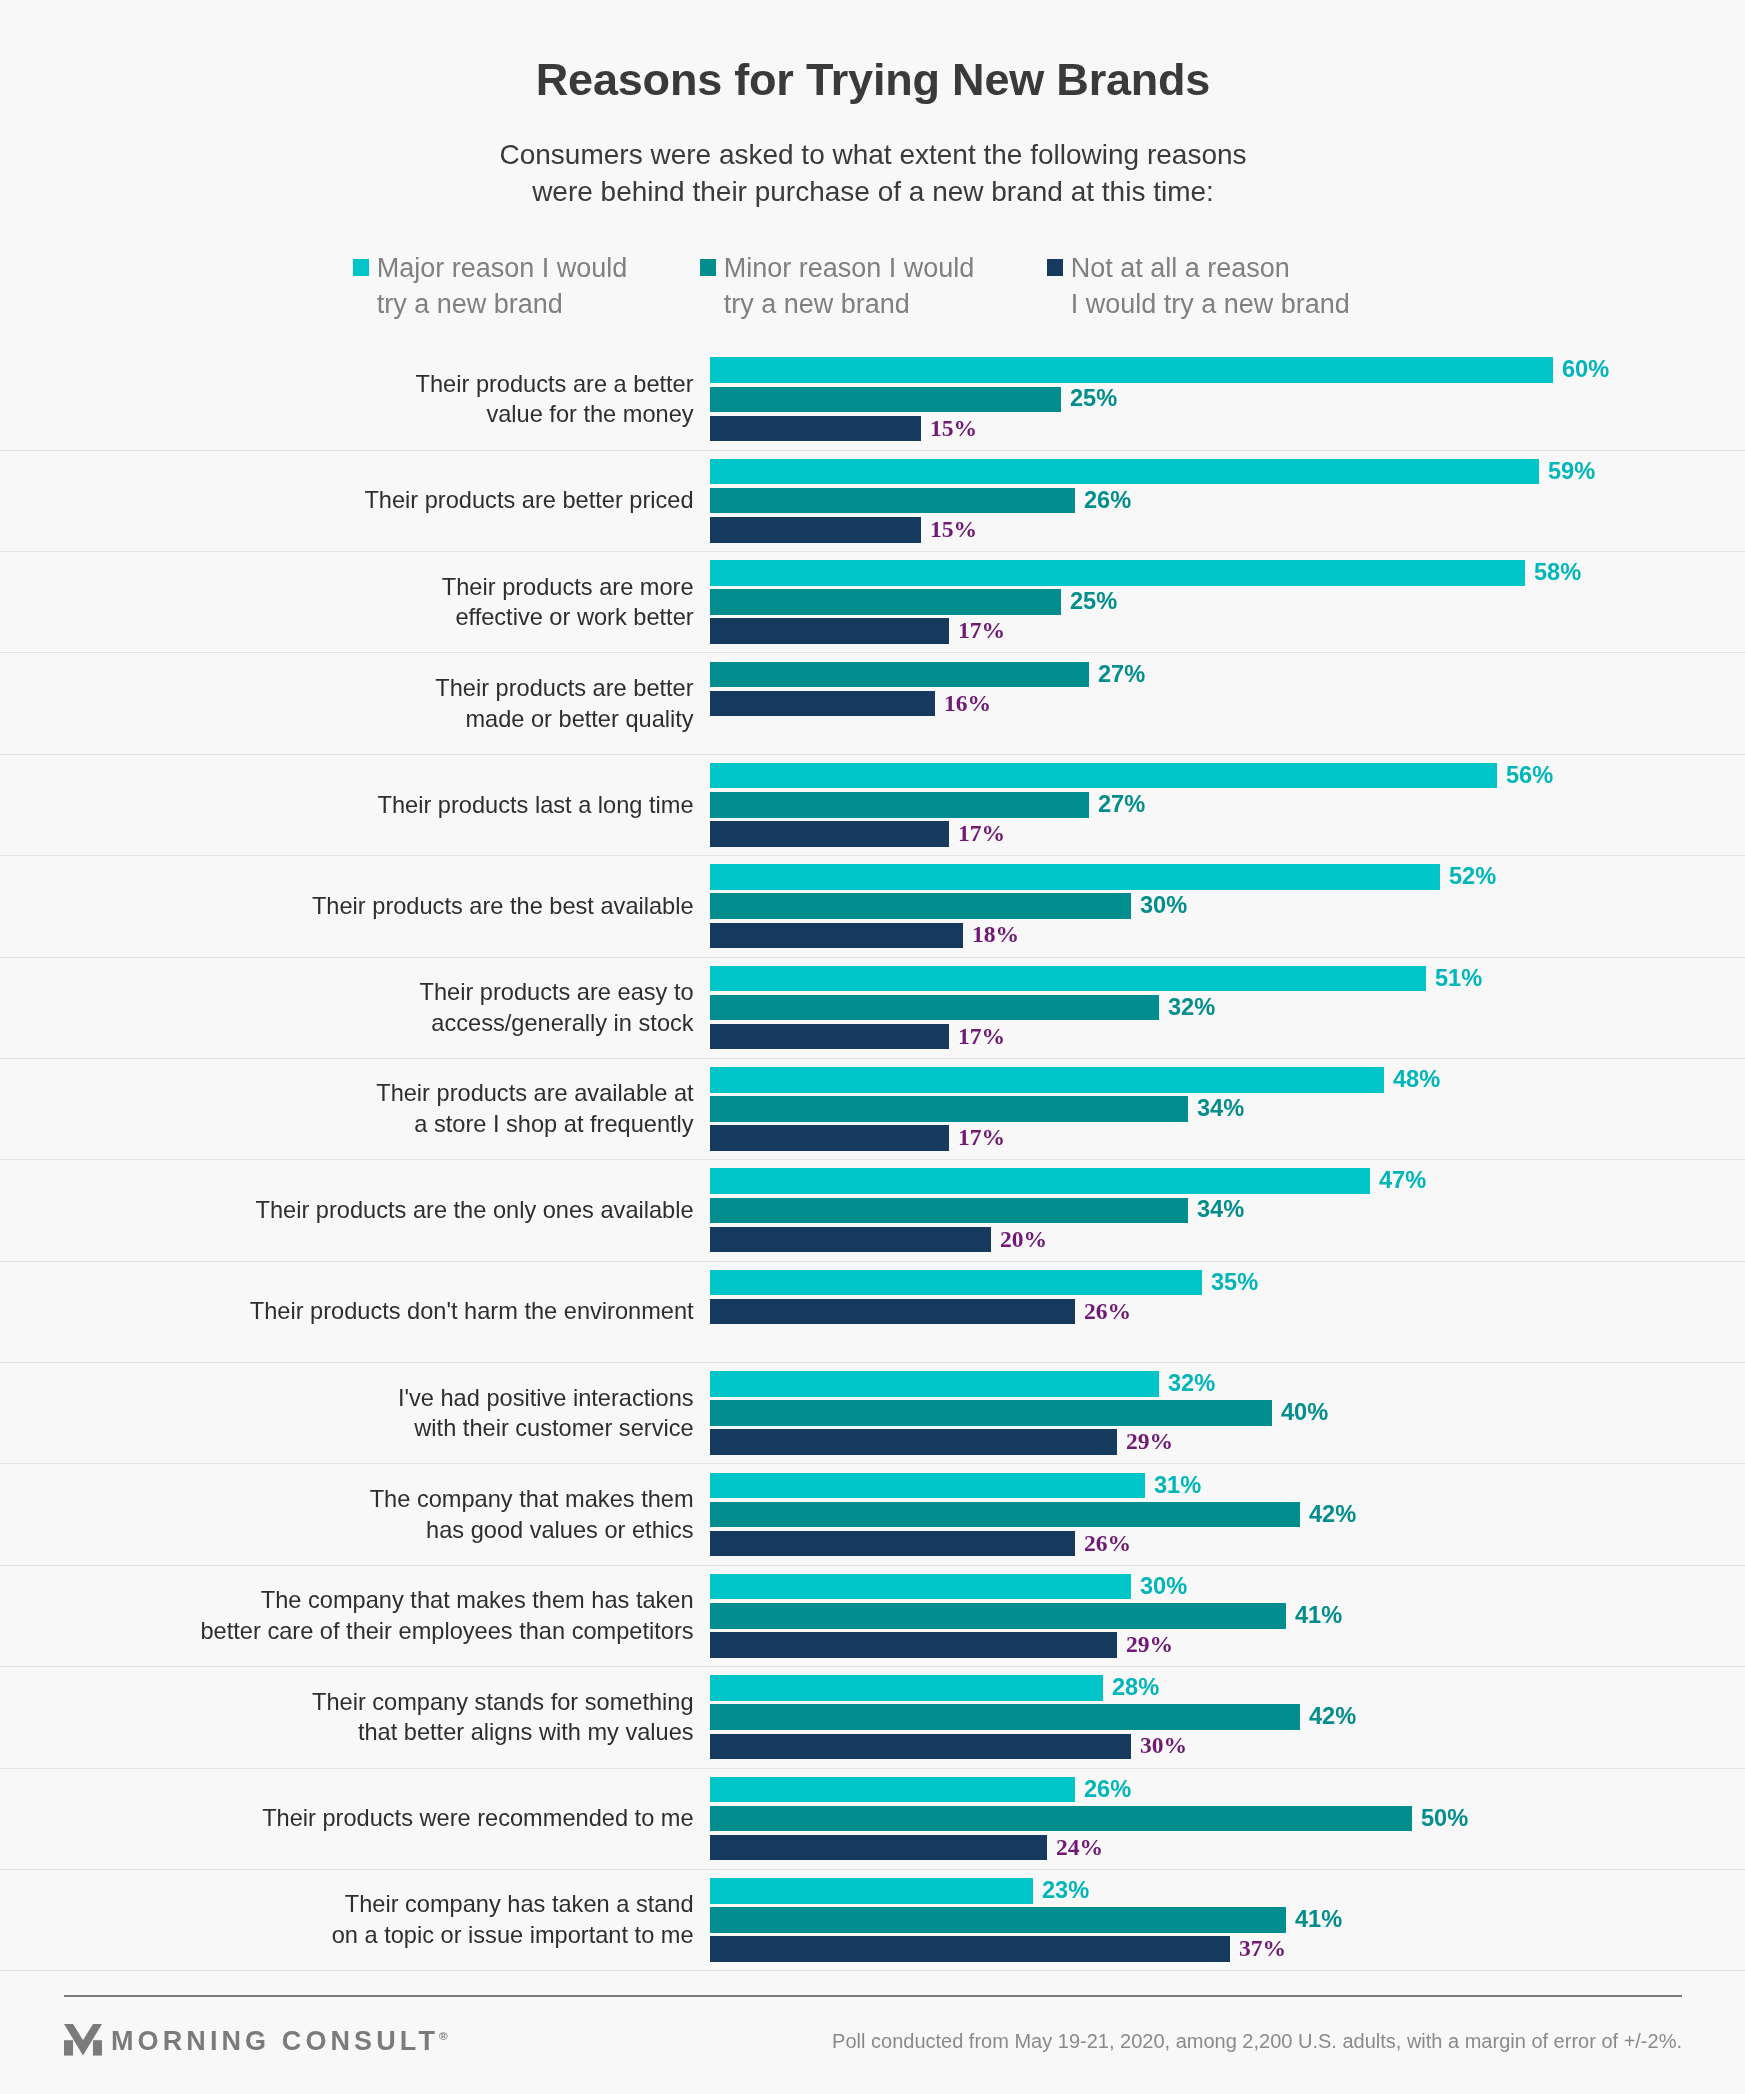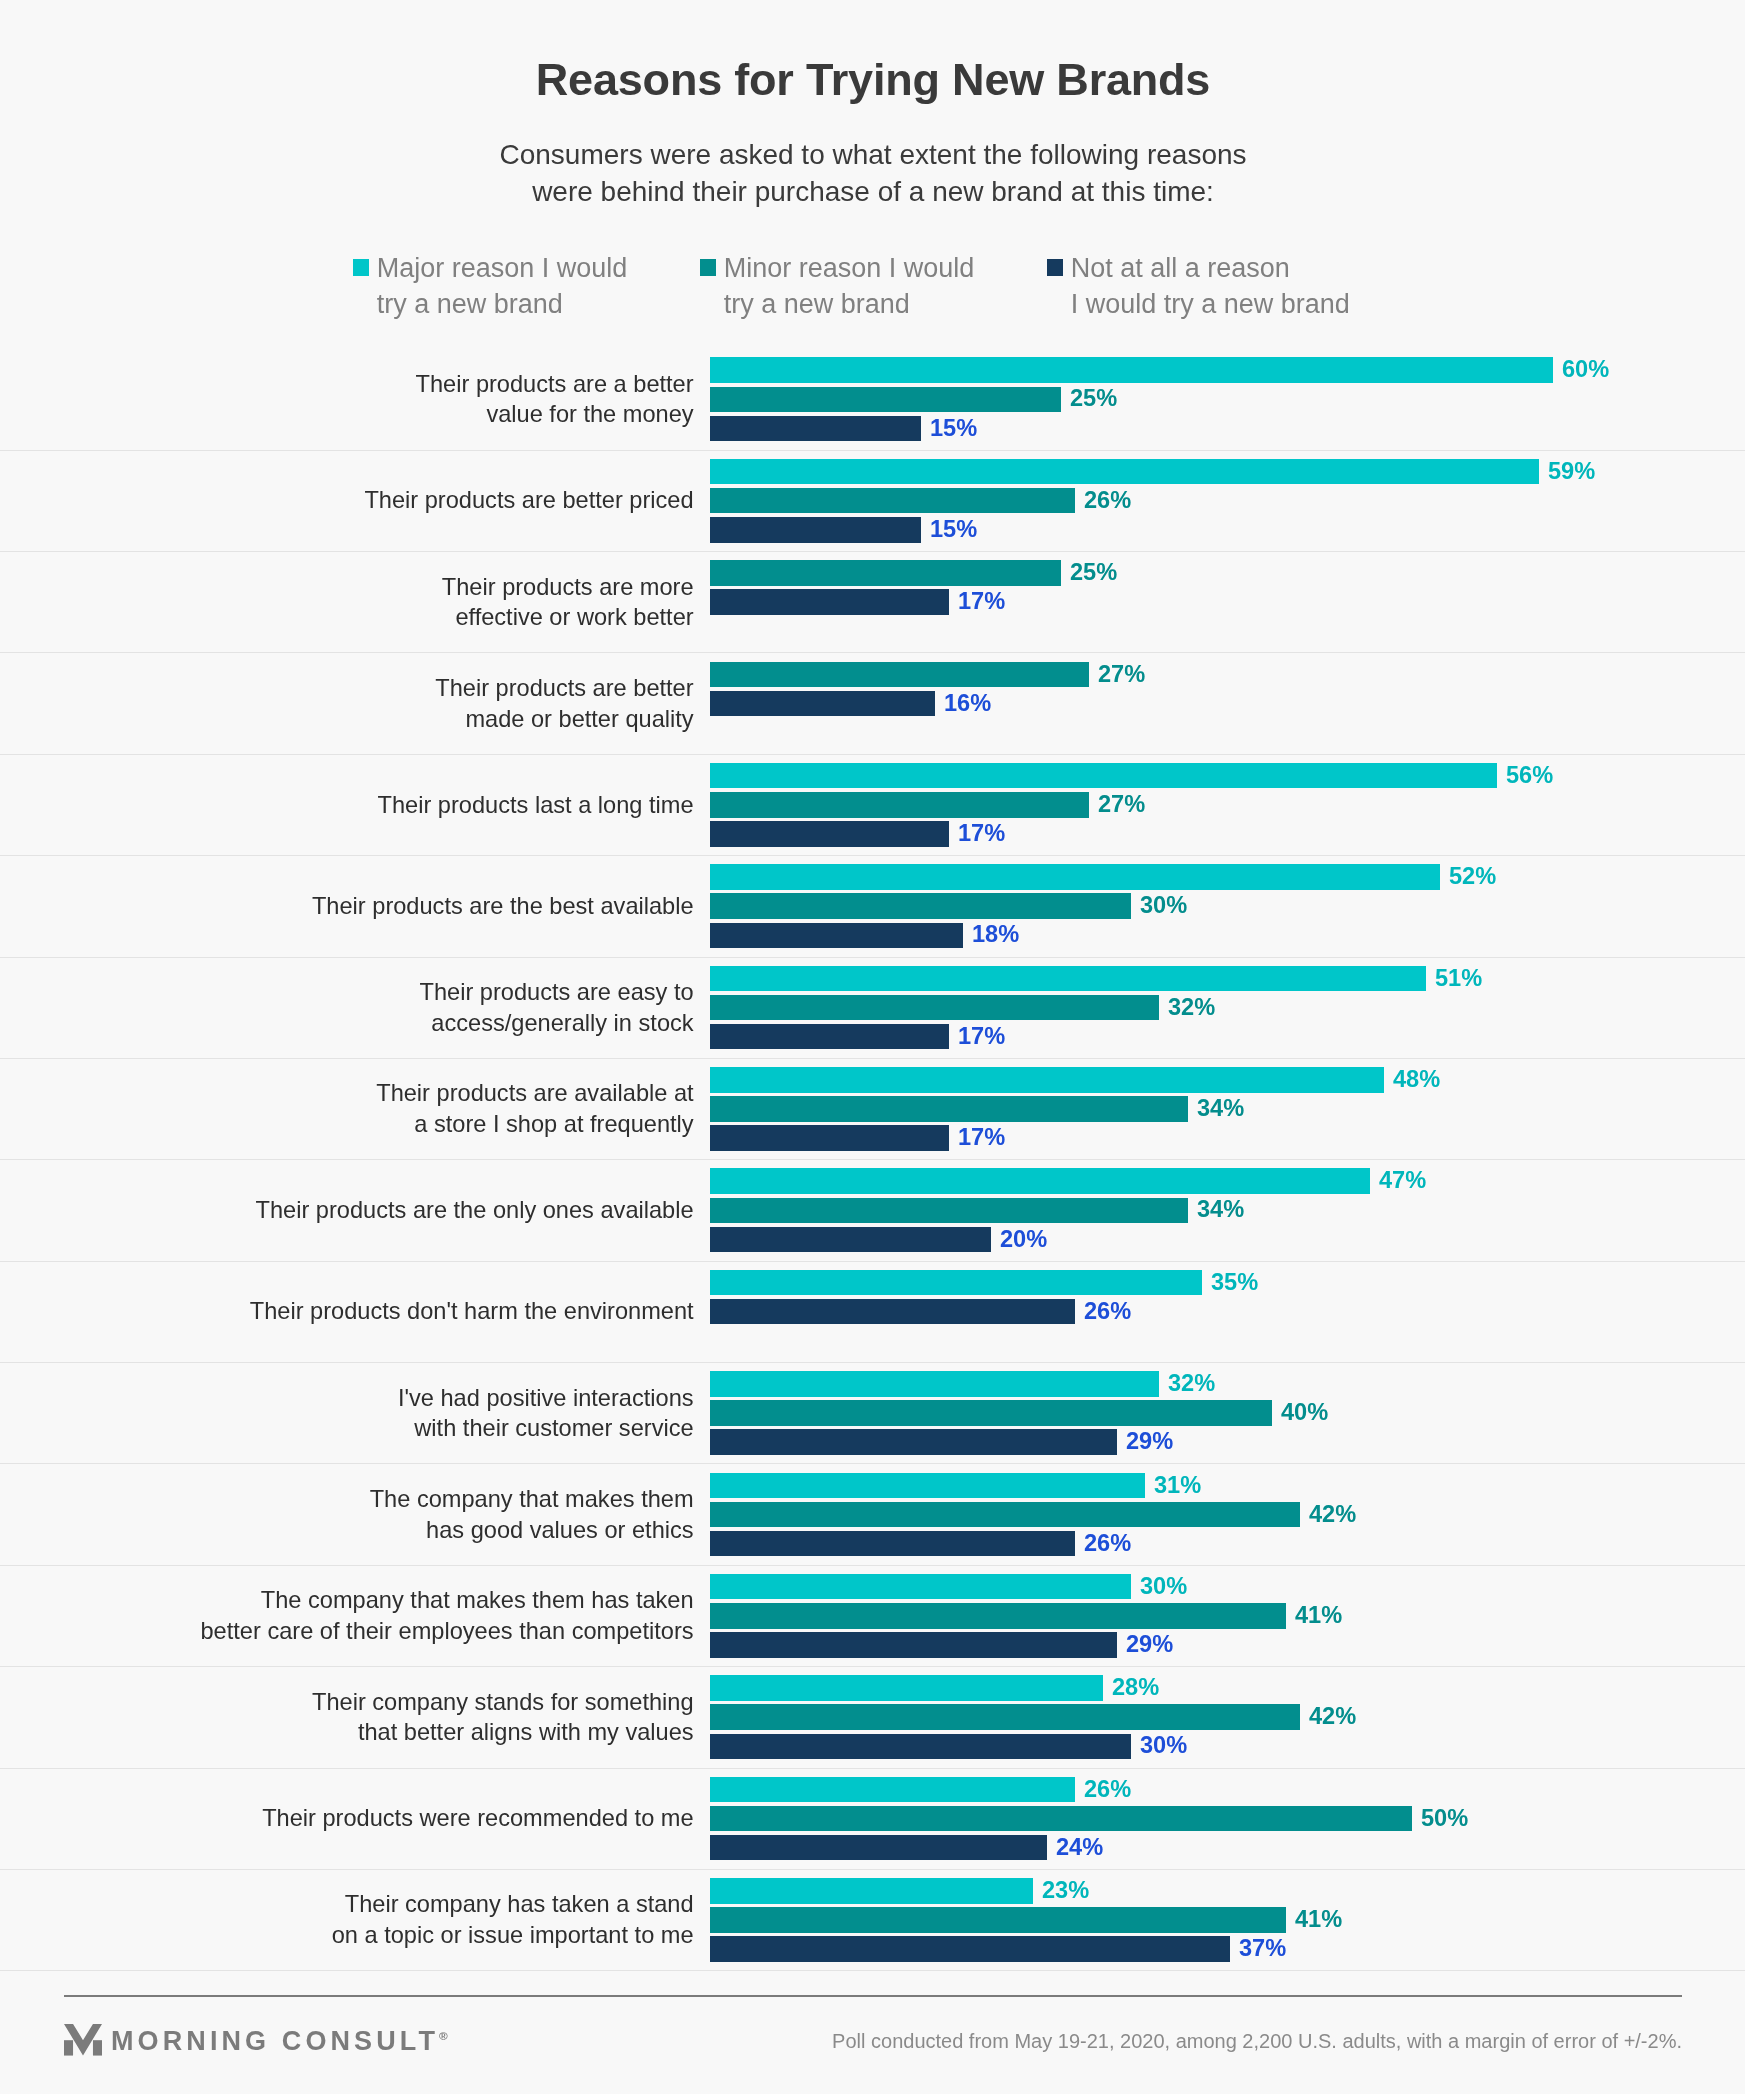--- a/index.html
+++ b/index.html
@@ -116,21 +116,21 @@
     font-weight: bold;
     margin-left: 9px;
     white-space: nowrap;
     line-height: 1;
   }
   .s-major .bar { background: #00c6c9; }
   .s-major .bar-value { color: #00b6bb; }
   .s-minor .bar { background: #028e8e; }
   .s-minor .bar-value { color: #038d8d; }
   .s-none  .bar { background: #153a5e; }
-  .s-none  .bar-value { color: #1d4ed8; }
+  .s-none  .bar-value { color: #701a75; font-family: Liberation Serif, serif; }
 
   
   .footer-rule {
     position: absolute;
     left: 64px;
     right: 64px;
     bottom: 98px;
     height: 1.8px;
     background: #7b7b7b;
   }
@@ -239,20 +239,24 @@
         <div class="bar-line s-none">
           <div class="bar" style="width: 211px;"></div>
           <span class="bar-value">15%</span>
         </div>
       </div>
     </div>
     <div class="row">
       <div class="row-label">Their products are more
 effective or work better</div>
       <div class="row-bars">
+        <div class="bar-line s-major">
+          <div class="bar" style="width: 815px;"></div>
+          <span class="bar-value">58%</span>
+        </div>
         <div class="bar-line s-minor">
           <div class="bar" style="width: 351px;"></div>
           <span class="bar-value">25%</span>
         </div>
         <div class="bar-line s-none">
           <div class="bar" style="width: 239px;"></div>
           <span class="bar-value">17%</span>
         </div>
       </div>
     </div>

